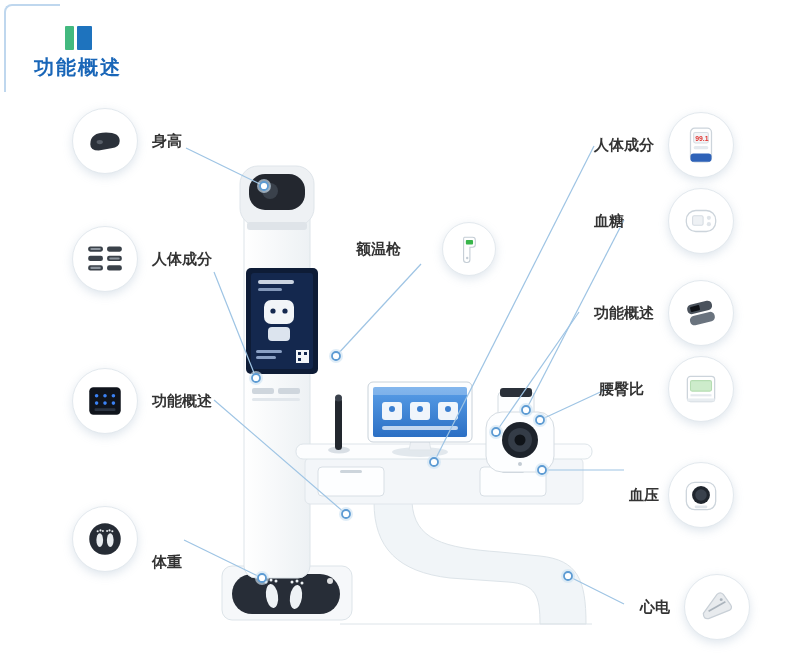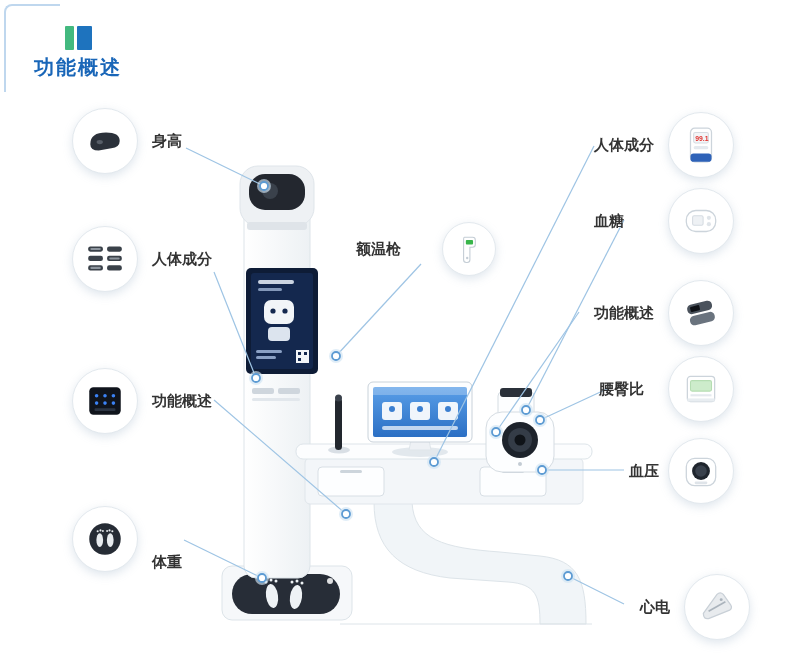--- a/index.html
+++ b/index.html
@@ -34,21 +34,21 @@
   
   .f-height{left:72px;top:108px;}
   .f-body{left:72px;top:226px;}
   .f-urine{left:72px;top:368px;}
   .f-weight{left:72px;top:506px;align-items:flex-end;}
   .f-thermo{left:356px;top:222px;gap:41px;}
   .f-hgb{right:66px;top:112px;}
   .f-glu{right:66px;top:188px;gap:44px;}
   .f-spo2{right:66px;top:280px;}
   .f-whr{right:66px;top:356px;gap:24px;}
-  .f-bp{right:66px;top:438px;gap:9px;}
+  .f-bp{right:66px;top:462px;gap:9px;}
   .f-ecg{right:50px;top:574px;}
 </style>
 </head>
 <body>
 
 <div class="corner-border"></div>
 
 <div class="header">
   <div class="header-icon">
     <div class="bar-green"></div>

